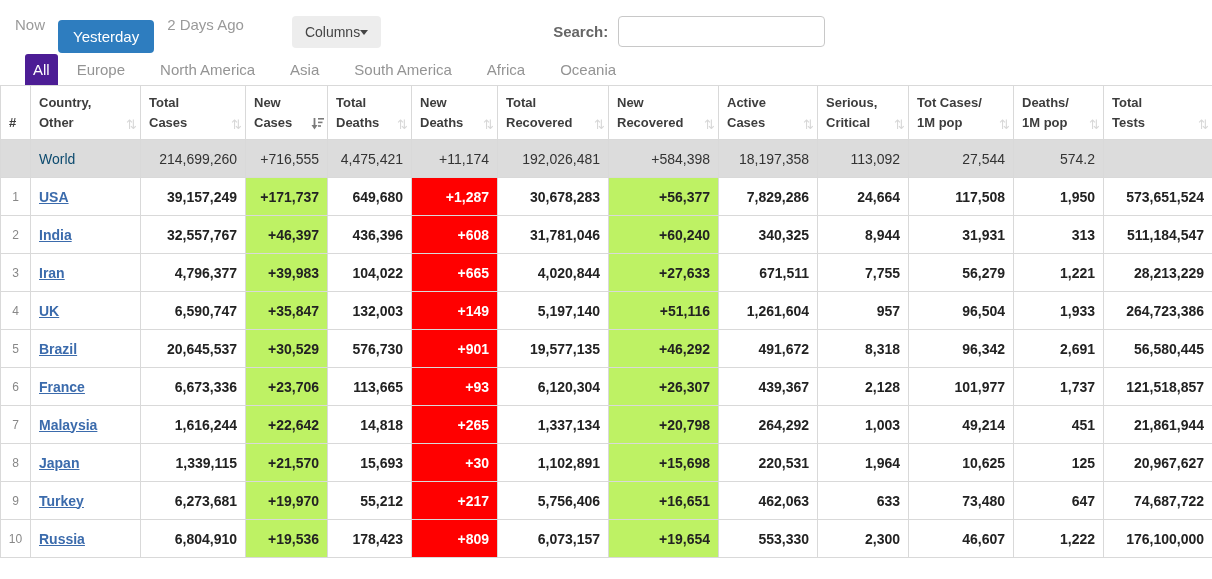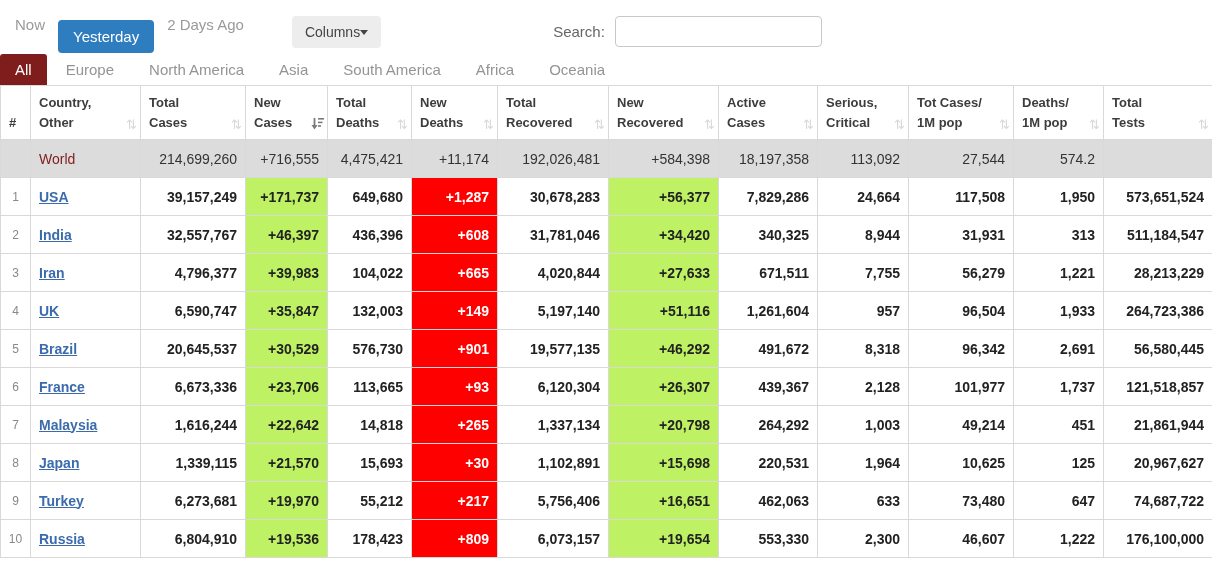--- a/index.html
+++ b/index.html
@@ -28,35 +28,36 @@
     background:#ededed; color:#444; border:none; border-radius:4px;
     font-size:14px; font-family:inherit; padding:8px 13px;
     margin-left:48px; cursor:pointer; display:inline-flex; align-items:center; gap:0;
   }
   .caret {
     width:0; height:0; border-left:4px solid transparent;
     border-right:4px solid transparent; border-top:5px solid #444;
     display:inline-block;
   }
   .search-group { display:flex; align-items:center; margin-left:172px; }
-  .search-label { color:#666; font-size:15px; margin-right:10px; }
+  .search-label { color:#666; font-size:15px; margin-right:10px;font-weight:bold; }
   .search-input {
     width:207px; height:31px; border:1px solid #c8c8c8; border-radius:4px;
     font-size:14px; font-family:inherit; padding:0 8px; outline:none;
   }
 
   
   .tabs { height:33px; display:flex; align-items:flex-end; }
   .tab {
     color:#949494; font-size:15px; padding:7px 16px; cursor:pointer;
     white-space:nowrap; margin-right:3px;
   }
   .tab.active {
-    background:#7f1d1d; color:#fff; border-radius:3px 3px 0 0;
-    padding:7px 15px;
+    background:#4c1d95; color:#fff; border-radius:3px 3px 0 0;
+    padding:7px 8px;
+    margin-left:25px;
   }
 
   
   table { border-collapse:collapse; table-layout:fixed; width:1212px; }
   th, td { border:1px solid #d9d9d9; white-space:nowrap; overflow:hidden; }
   th {
     height:54px; vertical-align:bottom; text-align:left;
     padding:4px 5px 7px 8px; position:relative;
     font-size:13px; color:#3d3d3d; font-weight:bold; line-height:1.5;
     cursor:pointer; background:#fff;
@@ -68,21 +69,21 @@
   }
   .sort-sorted { position:absolute; right:3px; bottom:9px; line-height:0; }
   td {
     height:38px; padding:0 8px; text-align:right;
     font-size:14px; font-weight:bold; color:#222;
   }
   td.rank { text-align:center; font-weight:normal; font-size:12px; color:#888; padding:0 4px; }
   td.country { text-align:left; }
   td.country a { color:#3b6bac; font-weight:bold; text-decoration:underline; cursor:pointer; }
   tr.world-row td { background:#dcdcdc; font-weight:normal; color:#333; }
-  tr.world-row td.country { color:#7f1d1d; }
+  tr.world-row td.country { color:#0c4a6e; }
   td.cell-yellow { background:#bef264; }
   td.cell-red { background:#ff0000; color:#fff; }
   td.cell-green { background:#bef264; }
 </style>
 </head>
 <body>
 
 <div>
 
   <div class="toolbar">
@@ -218,21 +219,21 @@
           <td>573,651,524</td>
         </tr>
         <tr>
           <td class="rank">2</td>
           <td class="country"><a>India</a></td>
           <td>32,557,767</td>
           <td class="cell-yellow">+46,397</td>
           <td>436,396</td>
           <td class="cell-red">+608</td>
           <td>31,781,046</td>
-          <td class="cell-green">+34,420</td>
+          <td class="cell-green">+60,240</td>
           <td>340,325</td>
           <td>8,944</td>
           <td>31,931</td>
           <td>313</td>
           <td>511,184,547</td>
         </tr>
         <tr>
           <td class="rank">3</td>
           <td class="country"><a>Iran</a></td>
           <td>4,796,377</td>

